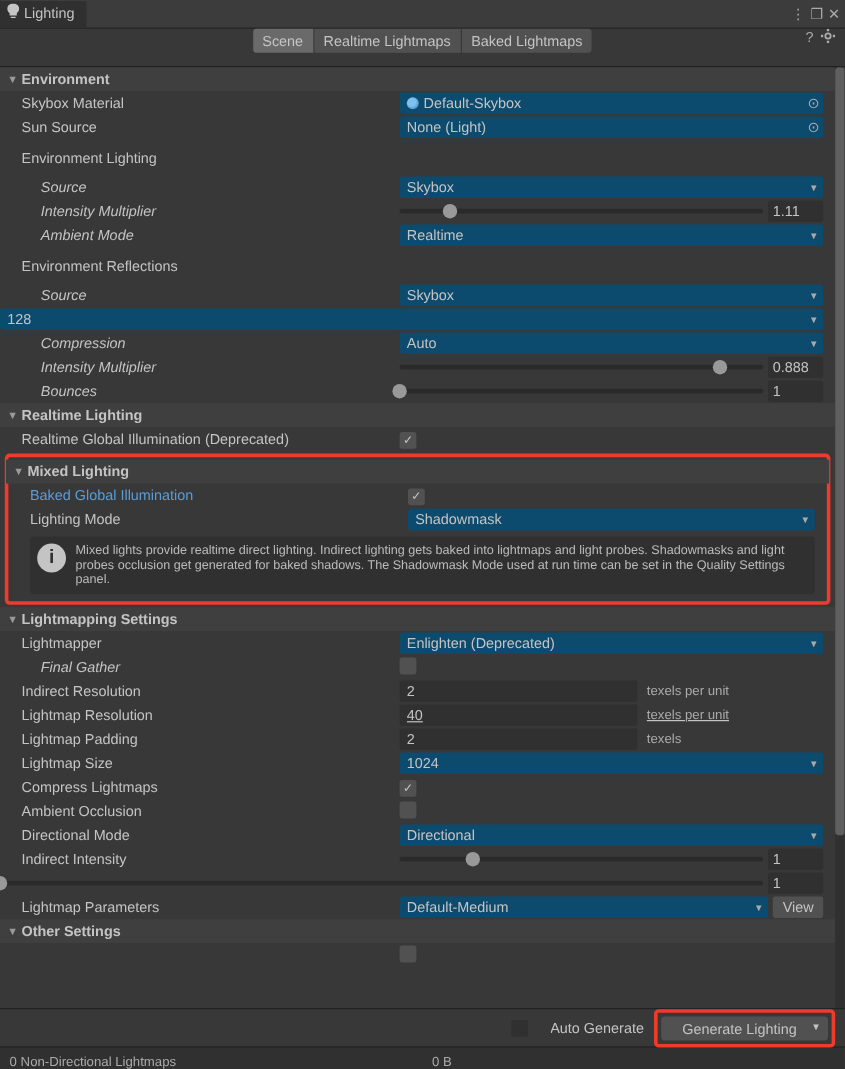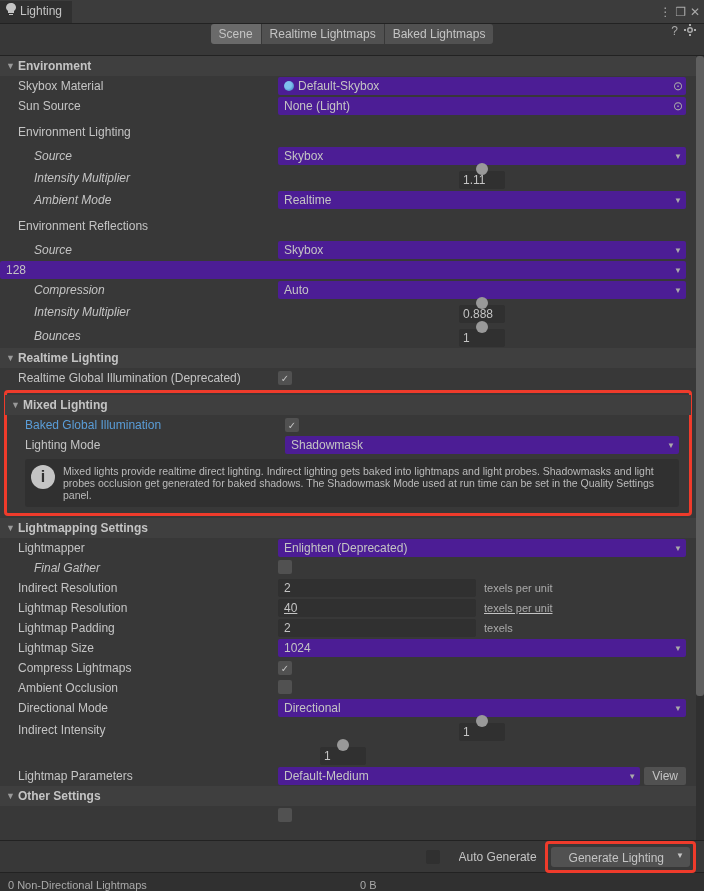--- a/index.html
+++ b/index.html
@@ -89,44 +89,44 @@
     gap: 3px;
   }
   .foldout { font-size: 9px; color: #999; display: inline-block; }
   .row {
     display: flex;
     align-items: center;
     min-height: 20px;
     padding: 1px 0;
   }
   .label {
-    width: 278px;
+    width: 333px;
     padding-left: 18px;
   }
   .label.indent1 { padding-left: 34px; font-style: italic; }
   .field {
     flex: 1;
     padding-right: 10px;
   }
   .obj-field, .dropdown, .text-input {
-    background: #4c1d95;
+    background: #0c4a6e;
     border: none;
     border-radius: 2px;
     color: #c4c4c4;
     padding: 2px 6px;
     font-size: 12px;
     width: 100%;
     height: 18px;
     display: flex;
     align-items: center;
     position: relative;
   }
   .obj-field .target { position: absolute; right: 3px; color: #aaa; }
   .dropdown .arrow { position: absolute; right: 4px; font-size: 8px; color: #aaa; }
-  .slider-row { display: flex; align-items: center; gap: 4px; flex-direction: column; }
+  .slider-row { display: flex; align-items: center; gap: 4px; }
   .slider-track {
     flex: 1;
     height: 4px;
     background: #2a2a2a;
     border-radius: 2px;
     position: relative;
   }
   .slider-thumb {
     position: absolute;
     width: 12px; height: 12px;

